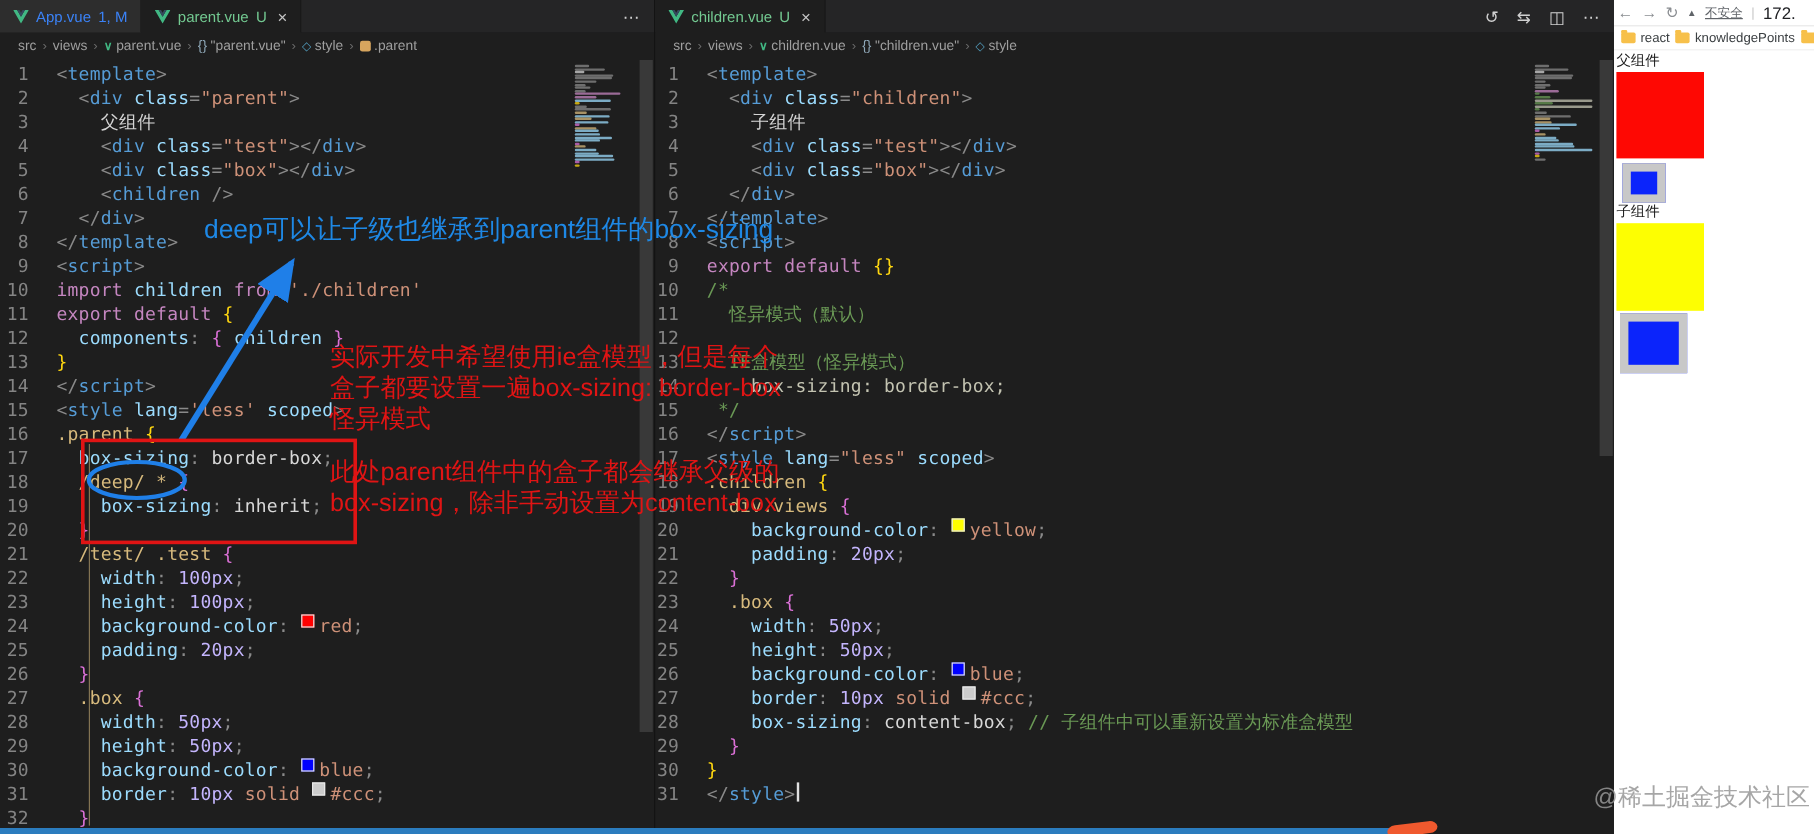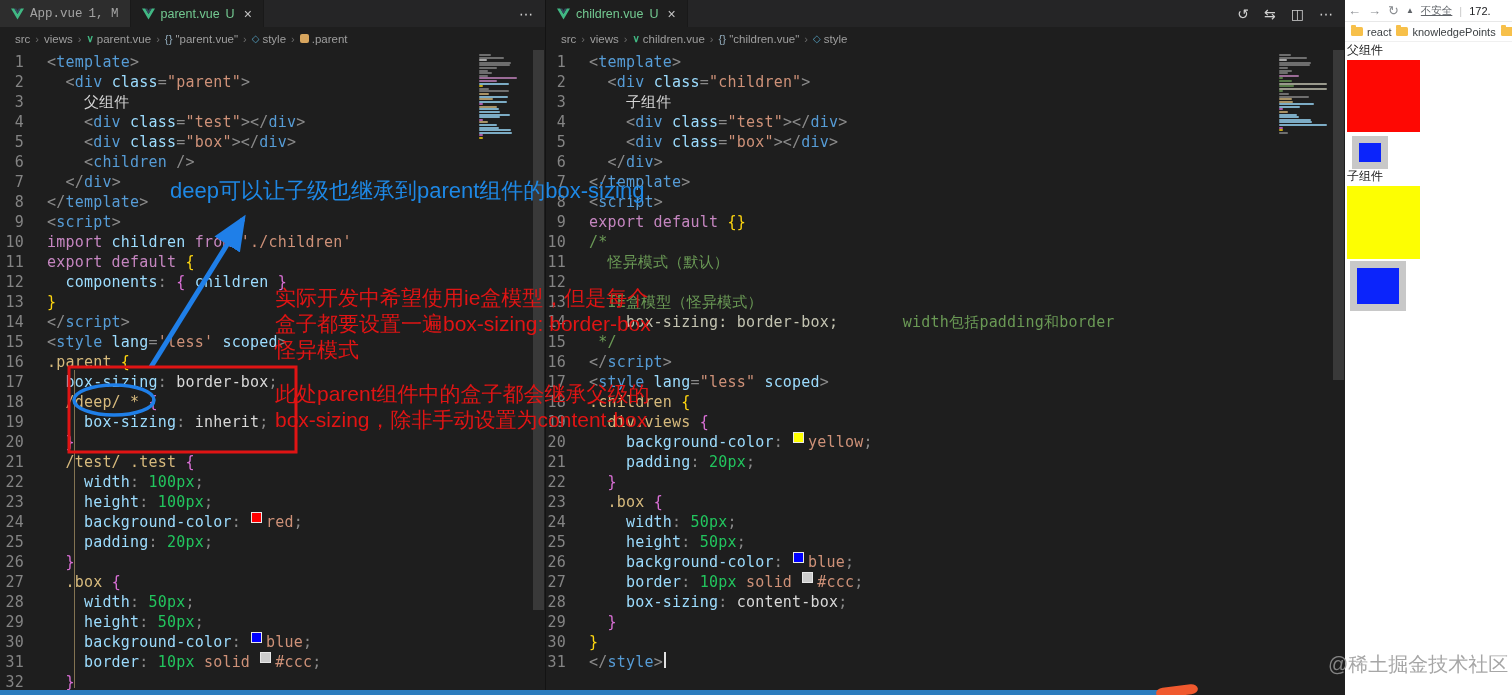--- a/index.html
+++ b/index.html
@@ -10,21 +10,21 @@
   
   .group { position:absolute; top:0; height:695px; overflow:hidden; }
   .group-left  { left:0; width:545px; }
   .group-right { left:545px; width:800px; border-left:1px solid #131313; }
 
   .tabs { height:27px; background:#252526; display:flex; align-items:stretch; }
   .tab { display:flex; align-items:center; gap:6px; padding:0 11px;
          font-size:12.5px; border-right:1px solid #191919; }
   .tab.inactive { background:#2d2d2d; }
   .tab.active   { background:#1e1e1e; }
-  .lbl-mod { color:#a3a3a3;font-family:Liberation Mono, monospace; } .lbl-untracked { color:#73c991; }
+  .lbl-mod { color:#3b82f6; } .lbl-untracked { color:#73c991; }
   .tab-close { color:#c5c5c5; font-size:14px; margin-left:3px; }
   .tab-actions { margin-left:auto; display:flex; align-items:center; gap:15px;
                  padding-right:12px; color:#d0d0d0; font-size:14px; }
   .tab-actions span { cursor:default; }
 
   .breadcrumb { height:23px; display:flex; align-items:center; padding-left:15px;
                 gap:3px; font-size:11.5px; color:#9f9f9f; background:#1e1e1e; }
   .bc-sep { color:#6b6b6b; margin:0 2px; font-size:11px; }
   .bc-vue { color:#41b883; font-weight:bold; font-size:10px; }
   .bc-braces { color:#8fa8b8; }
@@ -34,21 +34,21 @@
   .code { position:absolute; top:52px; left:0; width:100%;
           font:15px/20px "DejaVu Sans Mono", monospace; letter-spacing:0.2px; }
   .line { display:flex; height:20px; white-space:pre; }
   .ln { color:#848484; text-align:right; flex:none; }
   .group-left  .ln { width:47px; padding-right:23px; }
   .group-right .ln { width:43px; padding-right:23px; }
 
   .t-tag{color:#569cd6} .t-attr{color:#9cdcfe} .t-str{color:#ce9178}
   .t-text{color:#d4d4d4} .t-kw{color:#c586c0} .t-var{color:#9cdcfe}
   .t-sel{color:#d7ba7d} .t-prop{color:#9cdcfe} .t-val{color:#d8d8d8}
-  .t-num{color:#22c55e} .t-const{color:#ce9178} .t-cmt{color:#6a9955}
+  .t-num{color:#c4b5fd} .t-const{color:#ce9178} .t-cmt{color:#6a9955}
   .t-cmtl{color:#c3c3b1} .t-punc{color:#8a8a8a} .t-b1{color:#ffd710} .t-b2{color:#da70d6}
   .swatch { display:inline-block; width:11px; height:11px; border:1px solid #e8e8e8;
             margin:0 4px 0 1px; vertical-align:-1px; }
   .cursor { display:inline-block; width:2px; height:16px; background:#e0e0e0;
             vertical-align:-2px; margin-left:1px; }
 
   .minimap { position:absolute; top:54px; width:50px; }
   .group-left  .minimap { right:16px; }
   .group-right .minimap { right:16px; }
   .mm-line { height:2px; margin-bottom:0.6px; border-radius:1px; opacity:0.75; }
@@ -63,21 +63,21 @@
 
   
   .browser { position:absolute; left:1345px; top:0; width:167px; height:695px;
              background:#ffffff; }
   .b-toolbar { height:22px; display:flex; align-items:center; padding:0 3px;
                font-size:11px; color:#5f6368; border-bottom:1px solid #e8e8e8; gap:7px; }
   .b-toolbar .nav { font-size:13px; color:#8a8d91; }
   .b-toolbar .warn { font-size:8px; color:#5f6368; }
   .b-toolbar .sec  { font-size:10.5px; color:#5f6368; white-space:nowrap;text-decoration:underline; }
   .b-toolbar .pipe { color:#c8c8c8; }
-  .b-toolbar .url  { font-size:11px; color:#202124; white-space:nowrap; }
+  .b-toolbar .url  { font-size:14px; color:#202124; white-space:nowrap; }
   .b-bookmarks { height:20px; display:flex; align-items:center; gap:5px; padding:0 6px;
                  font-size:11px; color:#3c4043; border-bottom:1px solid #f0f0f0;
                  overflow:hidden; white-space:nowrap; }
   .bm { display:flex; align-items:center; gap:4px; }
   .folder { width:12px; height:9px; background:#f7c04a; border-radius:1.5px;
             position:relative; flex:none; }
   .folder::before { content:""; position:absolute; top:-2.5px; left:0; width:5px;
                     height:3px; background:#f7c04a; border-radius:1px 1px 0 0; }
   .b-page { padding:1px 0 0 2px; font-size:12px; color:#1a1a1a; }
   .b-label { height:16px; line-height:15px; }
@@ -258,35 +258,35 @@
       <div class="line"><span class="ln">4</span><span class="t-punc">    &lt;</span><span class="t-tag">div</span><span class="t-attr"> class</span><span class="t-punc">=</span><span class="t-str">"test"</span><span class="t-punc">&gt;&lt;/</span><span class="t-tag">div</span><span class="t-punc">&gt;</span></div>
       <div class="line"><span class="ln">5</span><span class="t-punc">    &lt;</span><span class="t-tag">div</span><span class="t-attr"> class</span><span class="t-punc">=</span><span class="t-str">"box"</span><span class="t-punc">&gt;&lt;/</span><span class="t-tag">div</span><span class="t-punc">&gt;</span></div>
       <div class="line"><span class="ln">6</span><span class="t-punc">  &lt;/</span><span class="t-tag">div</span><span class="t-punc">&gt;</span></div>
       <div class="line"><span class="ln">7</span><span class="t-punc">&lt;/</span><span class="t-tag">template</span><span class="t-punc">&gt;</span></div>
       <div class="line"><span class="ln">8</span><span class="t-punc">&lt;</span><span class="t-tag">script</span><span class="t-punc">&gt;</span></div>
       <div class="line"><span class="ln">9</span><span class="t-kw">export</span><span class="t-kw"> default</span><span class="t-b1"> {}</span></div>
       <div class="line"><span class="ln">10</span><span class="t-cmt">/*</span></div>
       <div class="line"><span class="ln">11</span><span class="t-cmt">  怪异模式（默认）</span></div>
       <div class="line"><span class="ln">12</span></div>
       <div class="line"><span class="ln">13</span><span class="t-cmt">  IE盒模型（怪异模式）</span></div>
-      <div class="line"><span class="ln">14</span><span class="t-cmtl">    box-sizing: border-box;</span><span class="t-cmt">       width包括padding和border</span></div>
+      <div class="line"><span class="ln">14</span><span class="t-cmtl">    box-sizing: border-box;</span></div>
       <div class="line"><span class="ln">15</span><span class="t-cmt"> */</span></div>
       <div class="line"><span class="ln">16</span><span class="t-punc">&lt;/</span><span class="t-tag">script</span><span class="t-punc">&gt;</span></div>
       <div class="line"><span class="ln">17</span><span class="t-punc">&lt;</span><span class="t-tag">style</span><span class="t-attr"> lang</span><span class="t-punc">=</span><span class="t-str">"less"</span><span class="t-attr"> scoped</span><span class="t-punc">&gt;</span></div>
       <div class="line"><span class="ln">18</span><span class="t-sel">.children </span><span class="t-b1">{</span></div>
       <div class="line"><span class="ln">19</span><span class="t-sel">  div.views </span><span class="t-b2">{</span></div>
       <div class="line"><span class="ln">20</span><span class="t-prop">    background-color</span><span class="t-punc">: </span><span class="swatch" style="background: rgb(255, 255, 0);"></span><span class="t-const">yellow</span><span class="t-punc">;</span></div>
       <div class="line"><span class="ln">21</span><span class="t-prop">    padding</span><span class="t-punc">: </span><span class="t-num">20px</span><span class="t-punc">;</span></div>
       <div class="line"><span class="ln">22</span><span class="t-b2">  }</span></div>
       <div class="line"><span class="ln">23</span><span class="t-sel">  .box </span><span class="t-b2">{</span></div>
       <div class="line"><span class="ln">24</span><span class="t-prop">    width</span><span class="t-punc">: </span><span class="t-num">50px</span><span class="t-punc">;</span></div>
       <div class="line"><span class="ln">25</span><span class="t-prop">    height</span><span class="t-punc">: </span><span class="t-num">50px</span><span class="t-punc">;</span></div>
       <div class="line"><span class="ln">26</span><span class="t-prop">    background-color</span><span class="t-punc">: </span><span class="swatch" style="background: rgb(0, 0, 255);"></span><span class="t-const">blue</span><span class="t-punc">;</span></div>
       <div class="line"><span class="ln">27</span><span class="t-prop">    border</span><span class="t-punc">: </span><span class="t-num">10px</span><span class="t-const"> solid </span><span class="swatch" style="background: rgb(204, 204, 204);"></span><span class="t-const">#ccc</span><span class="t-punc">;</span></div>
-      <div class="line"><span class="ln">28</span><span class="t-prop">    box-sizing</span><span class="t-punc">: </span><span class="t-val">content-box</span><span class="t-punc">; </span></div>
+      <div class="line"><span class="ln">28</span><span class="t-prop">    box-sizing</span><span class="t-punc">: </span><span class="t-val">content-box</span><span class="t-punc">; </span><span class="t-cmt">// 子组件中可以重新设置为标准盒模型</span></div>
       <div class="line"><span class="ln">29</span><span class="t-b2">  }</span></div>
       <div class="line"><span class="ln">30</span><span class="t-b1">}</span></div>
       <div class="line"><span class="ln">31</span><span class="t-punc">&lt;/</span><span class="t-tag">style</span><span class="t-punc">&gt;</span><span class="cursor"></span></div>
     </div>
   <div class="minimap" id="mm-right">
       <div class="mm-line" style="width: 11.5px; background: rgb(138, 138, 138);"></div>
       <div class="mm-line" style="width: 27.6px; background: rgb(138, 138, 138);"></div>
       <div class="mm-line" style="width: 8.05px; background: rgb(212, 212, 212);"></div>
       <div class="mm-line" style="width: 32.2px; background: rgb(138, 138, 138);"></div>
       <div class="mm-line" style="width: 31.05px; background: rgb(138, 138, 138);"></div>

